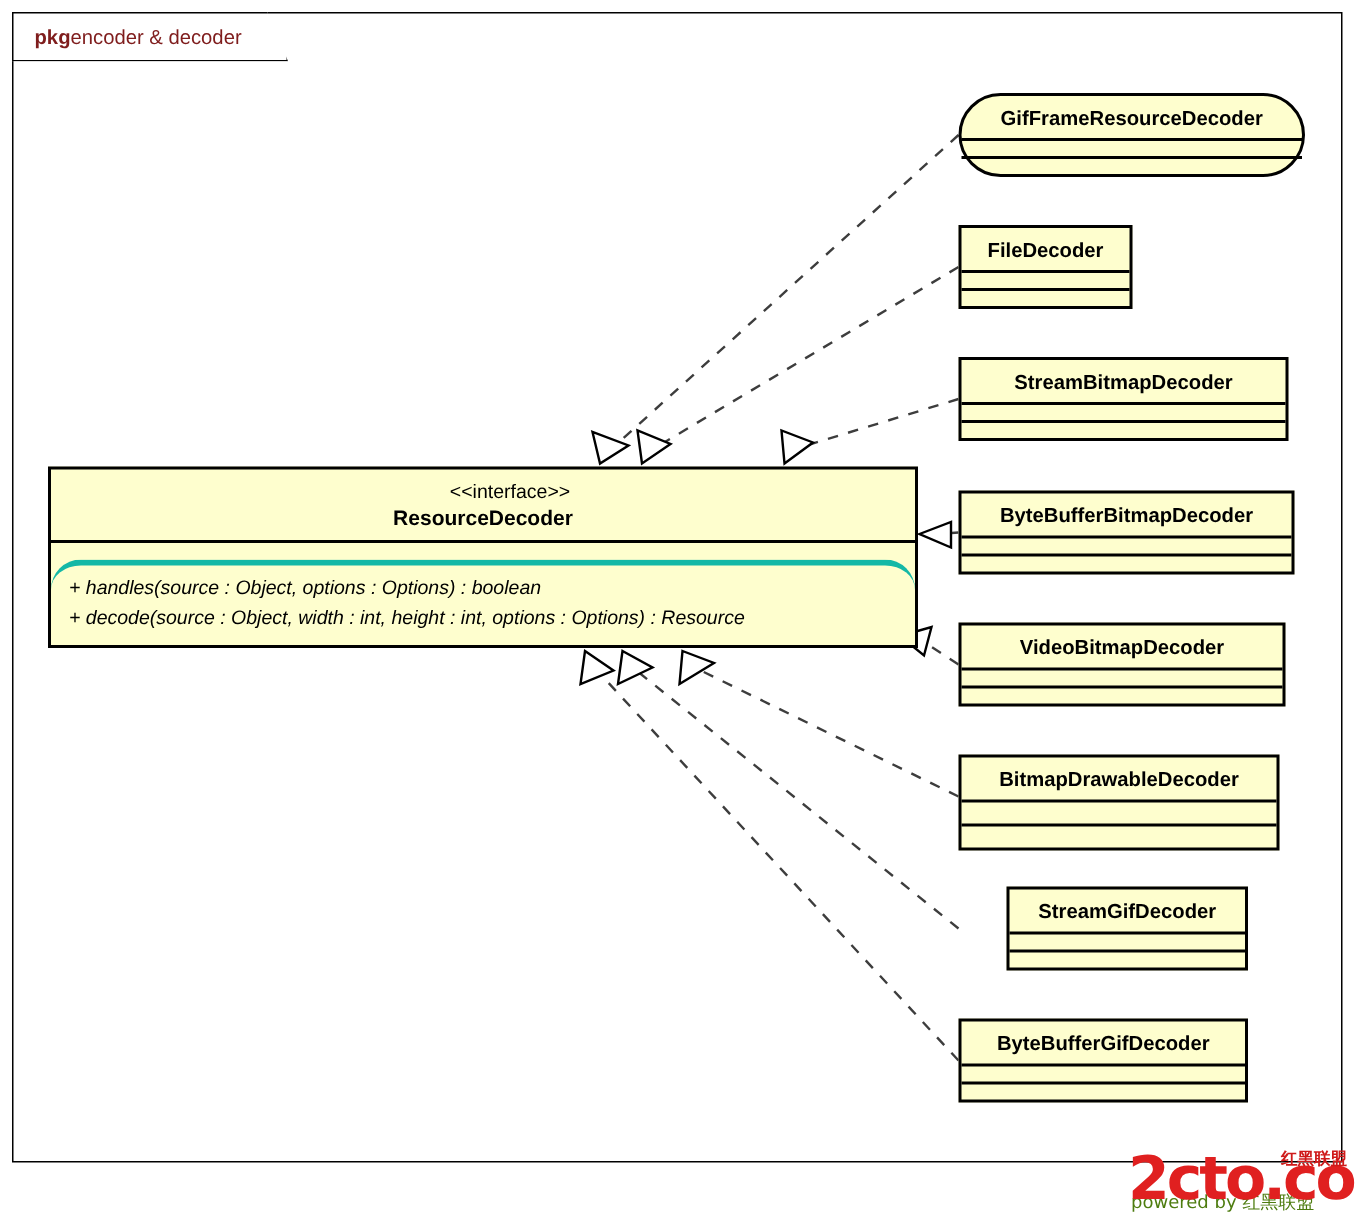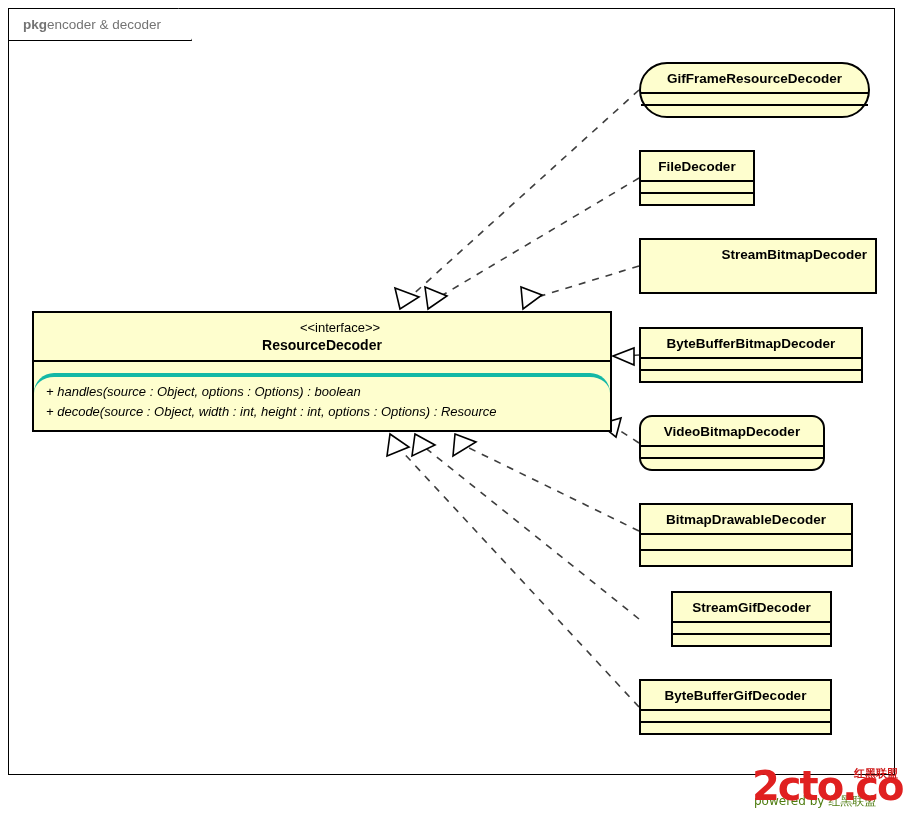--- a/index.html
+++ b/index.html
@@ -33,21 +33,21 @@
     height: 33px;
     box-sizing: border-box;
     background: #ffffff;
     border: 1px solid #000000;
     border-bottom: 1px solid #000000;
     padding: 0 30px 0 14px;
     display: flex;
     align-items: center;
     white-space: nowrap;
     font-size: 13.5px;
-    color: #737373;
+    color: #7f1d1d;
     clip-path: polygon(0 0, calc(100% - 14px) 0, 100% 100%, 0 100%);
   }
   #package-tab .pkg-kw {
     font-weight: bold;
   }
 
   
   .uml-box {
     position: absolute;
     box-sizing: border-box;
@@ -242,33 +242,33 @@
   <div class="compartment-attrs"></div>
   <div class="compartment-ops"></div>
 </div>
 
 <div class="uml-box" style="left: 639px; top: 150px; width: 116px; height: 56px;">
   <div class="compartment-name">FileDecoder</div>
   <div class="compartment-attrs"></div>
   <div class="compartment-ops"></div>
 </div>
 
-<div class="uml-box" style="left: 639px; top: 238px; width: 238px; height: 56px; align-items: flex-end;">
+<div class="uml-box" style="left: 639px; top: 238px; width: 220px; height: 56px;">
   <div class="compartment-name">StreamBitmapDecoder</div>
   <div class="compartment-attrs"></div>
   <div class="compartment-ops"></div>
 </div>
 
 <div class="uml-box" style="left: 639px; top: 327px; width: 224px; height: 56px;">
   <div class="compartment-name">ByteBufferBitmapDecoder</div>
   <div class="compartment-attrs"></div>
   <div class="compartment-ops"></div>
 </div>
 
-<div class="uml-box" style="left: 639px; top: 415px; width: 186px; height: 56px; border-radius: 13px;">
+<div class="uml-box" style="left: 639px; top: 415px; width: 218px; height: 56px;">
   <div class="compartment-name">VideoBitmapDecoder</div>
   <div class="compartment-attrs"></div>
   <div class="compartment-ops"></div>
 </div>
 
 <div class="uml-box" style="left: 639px; top: 503px; width: 214px; height: 64px;">
   <div class="compartment-name">BitmapDrawableDecoder</div>
   <div class="compartment-attrs"></div>
   <div class="compartment-ops"></div>
 </div>

